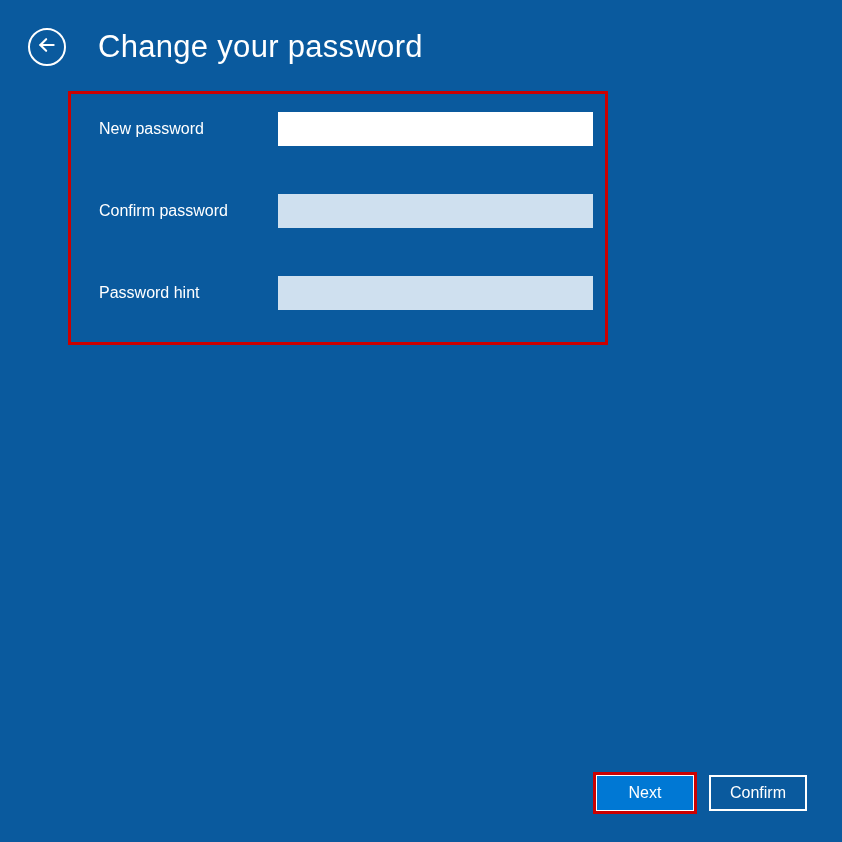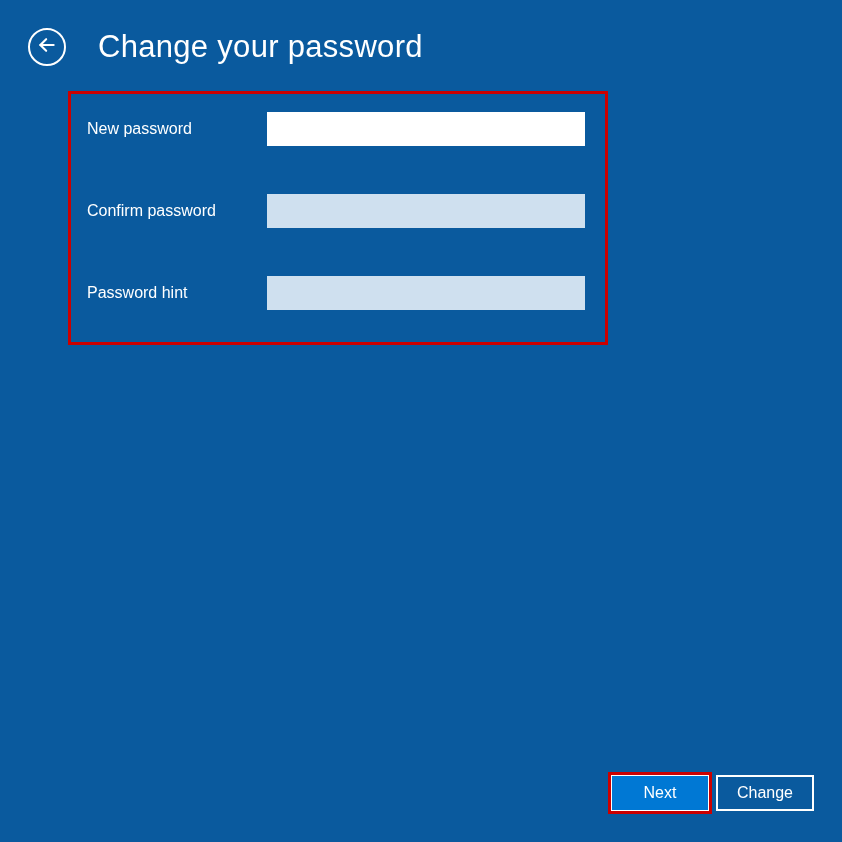--- a/index.html
+++ b/index.html
@@ -38,21 +38,21 @@
     }
     .page-title {
       font-size: 31px;
       font-weight: 300;
       letter-spacing: 0.3px;
     }
     .form-area {
       margin: 5px 0 0 68px;
       width: 540px;
       border: 3px solid #cc0000;
-      padding: 18px 12px 24px 16px;
+      padding: 18px 12px 24px 28px;
     }
     .form-row {
       display: flex;
       align-items: center;
       margin-bottom: 48px;
     }
     .form-row:last-child {
       margin-bottom: 8px;
     }
     .form-label {
@@ -71,23 +71,23 @@
     }
     .input-active {
       background: #ffffff;
     }
     .input-inactive {
       background: #cfe0ef;
     }
     .button-bar {
       position: absolute;
       bottom: 28px;
-      right: 28px;
+      right: 35px;
       display: flex;
-      gap: 4px;
+      gap: 12px;
       align-items: center;
     }
     .btn {
       width: 98px;
       height: 36px;
       font-size: 16px;
       font-family: inherit;
       cursor: pointer;
       display: flex;
       align-items: center;
@@ -135,14 +135,14 @@
   <div class="form-row">
     <label class="form-label">Password hint</label>
     <input type="text" class="form-input input-inactive" value="" style="">
   </div>
 </div>
 
 <div class="button-bar">
   <div class="btn-next-wrap">
     <button class="btn btn-next">Next</button>
   </div>
-  <button class="btn btn-cancel">Change</button>
+  <button class="btn btn-cancel">Confirm</button>
 </div>
 
 </body></html>

